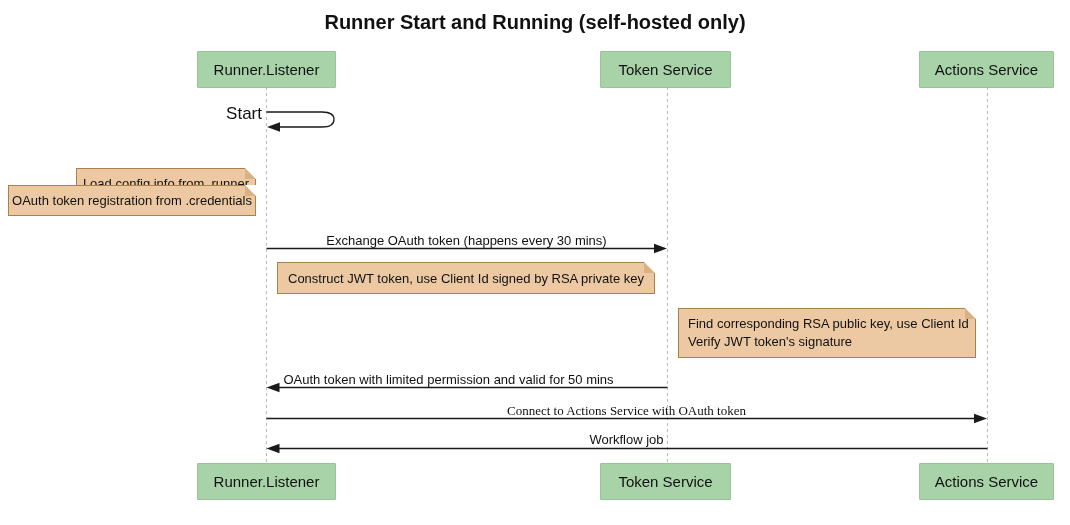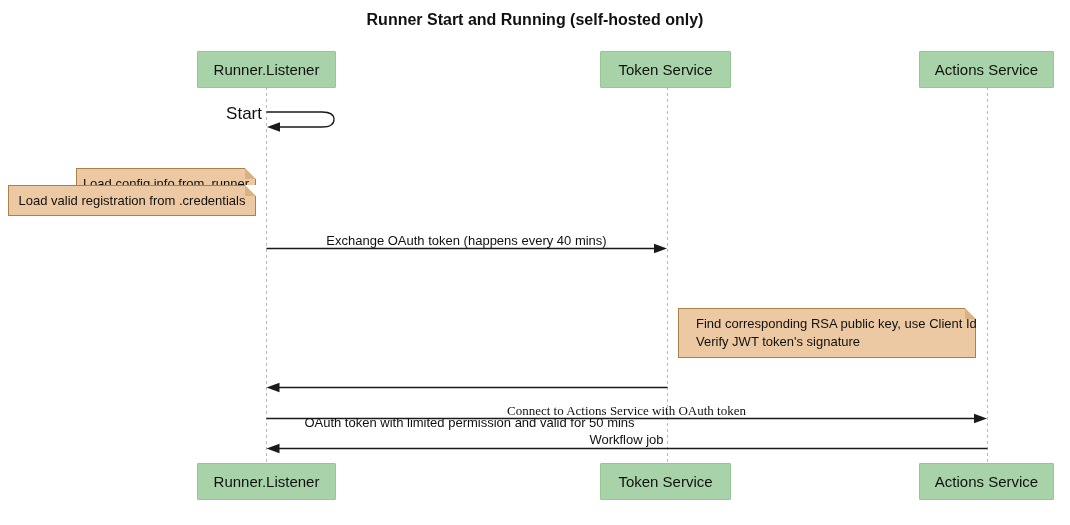--- a/index.html
+++ b/index.html
@@ -17,21 +17,21 @@
   .diagram{
     position:relative;
     width:1070px;height:525px;
     background:var(--background);
     font-family:"Liberation Sans","DejaVu Sans",sans-serif;
     color:var(--text-color);
     overflow:hidden;
   }
   .title{
     position:absolute;left:0;right:0;top:11px;
-    text-align:center;font-size:16px;font-weight:bold;
+    text-align:center;font-size:20px;font-weight:bold;
     white-space:nowrap;
   }
   .overlay{position:absolute;left:0;top:0;}
   .lifeline{stroke:var(--lifeline-color);stroke-width:1;stroke-dasharray:3 3;}
   .msg-line{stroke:var(--line-color);stroke-width:1.3;}
   .loop-path{stroke:var(--line-color);stroke-width:1.3;fill:none;}
   .arrow-head{fill:var(--line-color);stroke:none;}
   .participant{
     position:absolute;height:37px;box-sizing:border-box;
     background:var(--participant-fill);
@@ -52,21 +52,21 @@
     border:1px solid var(--note-border);
     font-size:13px;white-space:nowrap;
   }
   .note::before{
     content:"";position:absolute;top:-1px;right:-1px;
     border-style:solid;border-width:0 11px 11px 0;
     border-color:var(--background) var(--background) var(--note-fold) var(--note-fold);
   }
   .note.center{display:flex;align-items:center;justify-content:center;}
   .note.multiline{padding:6px 9px;line-height:18px;}
-  .note.multiline span{display:block;white-space:nowrap;margin-left:8px;}
+  .note.multiline span{display:block;white-space:nowrap;}
 </style>
 </head>
 <body>
 
 <div class="diagram">
 
   <div class="title">Runner Start and Running (self-hosted only)</div>
 
   <svg class="overlay" width="1070" height="525" viewBox="0 0 1070 525">
 
@@ -105,35 +105,38 @@
   </div>
   <div class="participant" style="left:600px;top:463px;width:131px;">
     <span>Token Service</span>
   </div>
   <div class="participant" style="left:919px;top:463px;width:135px;">
     <span>Actions Service</span>
   </div>
 
   <div class="start-label" style="left:150px;top:104px;width:112px;">Start</div>
 
-  <div class="msg-label" style="left:266px;top:233px;width:401px;">Exchange OAuth token (happens every 40 mins)</div>
+  <div class="msg-label" style="left:266px;top:233px;width:401px;">Exchange OAuth token (happens every 30 mins)</div>
 
-  <div class="msg-label" style="left:269px;top:372px;width:401px;margin-top:43px;">OAuth token with limited permission and valid for 50 mins</div>
+  <div class="msg-label" style="left:248px;top:372px;width:401px;">OAuth token with limited permission and valid for 50 mins</div>
 
   <div class="msg-label" style="left:266px;top:403px;width:721px;font-family:Liberation Serif, serif;">Connect to Actions Service with OAuth token</div>
 
   <div class="msg-label" style="left:266px;top:432px;width:721px;">Workflow job</div>
 
   <div class="note center" style="left:76px;top:140px;width:180px;height:31px;margin-top:28px;">
     <span>Load config info from .runner</span>
   </div>
 
   <div class="note center" style="left:8px;top:185px;width:248px;height:31px;">
-    <span>Load valid registration from .credentials</span>
+    <span>OAuth token registration from .credentials</span>
   </div>
 
+  <div class="note center" style="left:277px;top:262px;width:378px;height:32px;">
+    <span>Construct JWT token, use Client Id signed by RSA private key</span>
+  </div>
 
   <div class="note multiline" style="left:678px;top:308px;width:298px;height:50px;">
     <span>Find corresponding RSA public key, use Client Id</span>
     <span>Verify JWT token's signature</span>
   </div>
 
 </div>
 
 </body></html>

